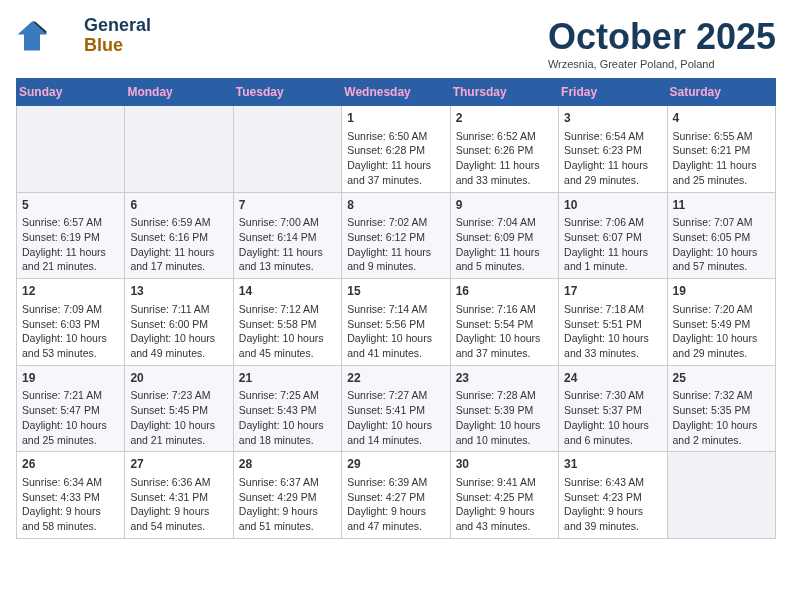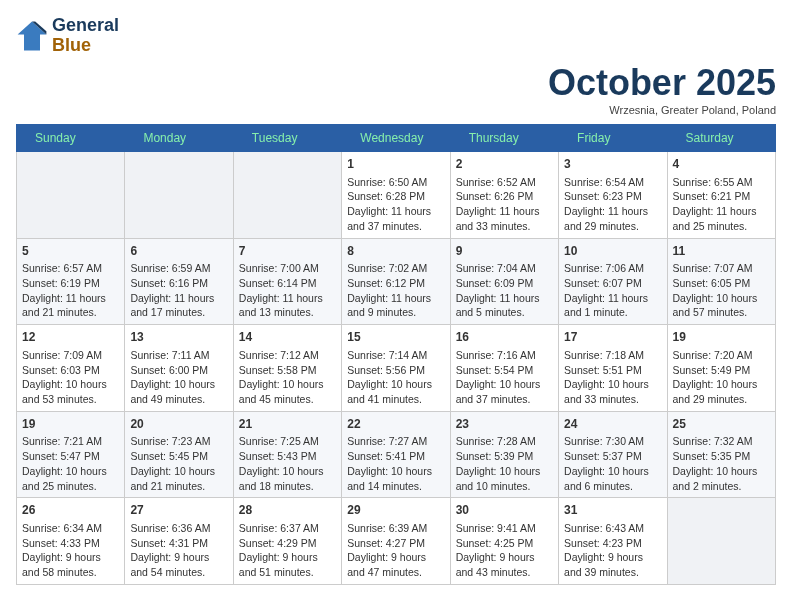--- a/index.html
+++ b/index.html
@@ -12,60 +12,60 @@
     }
     .header {
       display: flex;
       align-items: flex-start;
       justify-content: space-between;
       margin-bottom: 8px;
     }
     .logo {
       display: flex;
       align-items: center;
+      gap: 32px;
     }
     .logo-text {
       font-size: 18px;
       font-weight: bold;
       color: #1a3a5c;
       line-height: 1.1;
     }
     .logo-text span {
       color: #a16207;
     }
     .logo-icon {
       width: 32px;
       height: 32px;
       margin-right: 4px;
     }
     .title-block {
-      text-align: right;
-      margin-top: 46px;
+      text-align: left;
     }
     .month-title {
       font-size: 36px;
       font-weight: bold;
       color: #1a3a5c;
     }
     .subtitle {
       font-size: 11px;
       color: #444;
     }
     table {
       width: 100%;
       border-collapse: collapse;
       font-size: 11px;
     }
     thead tr th {
       background-color: #2a5fa5;
-      color: #86efac;
+      color: #f9a8d4;
       text-align: left;
-      padding: 6px 18px;
+      padding: 6px 2px;
       font-size: 12px;
-      font-weight: normal;
+      font-weight: bold;
       border: 1px solid #2a5fa5;
     }
     tbody tr td {
       vertical-align: top;
       padding: 4px 5px;
       border: 1px solid #ccc;
       height: 80px;
       width: 108px;
       background: #fff;
       color: #333;

